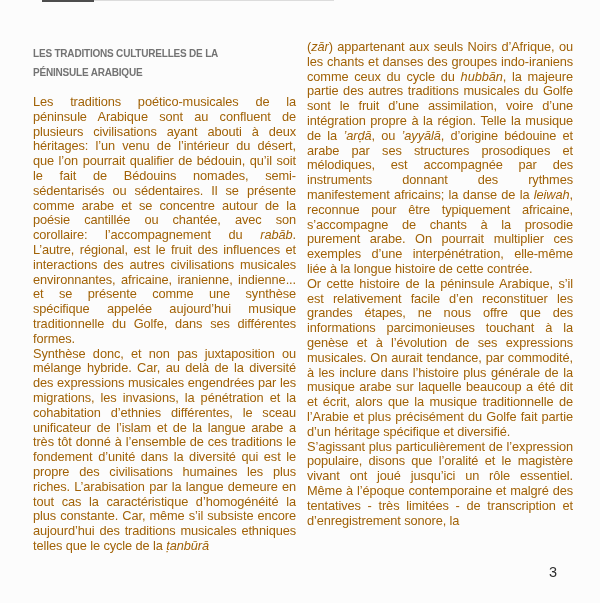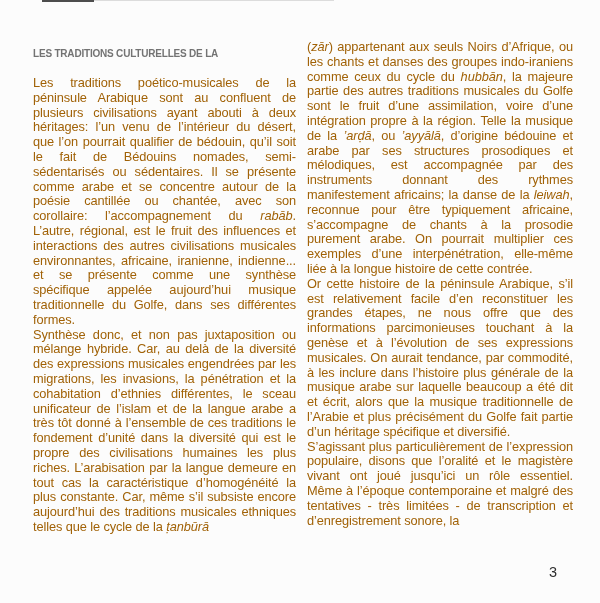--- a/index.html
+++ b/index.html
@@ -72,20 +72,21 @@
 <body>
 
 <div class="page">
 
   <div class="scan-dash"></div>
   <div class="scan-faint"></div>
 
   <div class="col col-left">
     <div class="title-block">
       <div class="title">LES TRADITIONS CULTURELLES DE LA</div>
+      <div class="title">PÉNINSULE ARABIQUE</div>
     </div>
     <div class="body-text">
         <p class="para"><span>Les traditions poético-musicales de la péninsule Arabique sont au confluent de plusieurs civilisations ayant abouti à deux héritages: l’un venu de l’intérieur du désert, que l’on pourrait qualifier de bédouin, qu’il soit le fait de Bédouins nomades, semi-sédentarisés ou sédentaires. Il se présente comme arabe et se concentre autour de la poésie cantillée ou chantée, avec son corollaire: l’accompagnement du </span><i>rabāb</i><span>. L’autre, régional, est le fruit des influences et interactions des autres civilisations musicales environnantes, africaine, iranienne, indienne... et se présente comme une synthèse spécifique appelée aujourd’hui musique traditionnelle du Golfe, dans ses différentes formes.</span></p>
         <p class="para"><span>Synthèse donc, et non pas juxtaposition ou mélange hybride. Car, au delà de la diversité des expressions musicales engendrées par les migrations, les invasions, la pénétration et la cohabitation d’ethnies différentes, le sceau unificateur de l’islam et de la langue arabe a très tôt donné à l’ensemble de ces traditions le fondement d’unité dans la diversité qui est le propre des civilisations humaines les plus riches. L’arabisation par la langue demeure en tout cas la caractéristique d’homogénéité la plus constante. Car, même s’il subsiste encore aujourd’hui des traditions musicales ethniques telles que le cycle de la </span><i>ṭanbūrā</i></p>
       </div>
   </div>
 
   <div class="col col-right">
     <div class="body-text">
         <p class="para"><span>(</span><i>zār</i><span>) appartenant aux seuls Noirs d’Afrique, ou les chants et danses des groupes indo-iraniens comme ceux du cycle du </span><i>hubbān</i><span>, la majeure partie des autres traditions musicales du Golfe sont le fruit d’une assimilation, voire d’une intégration propre à la région. Telle la musique de la </span><i>’arḍā</i><span>, ou </span><i>’ayyālā</i><span>, d’origine bédouine et arabe par ses structures prosodiques et mélodiques, est accompagnée par des instruments donnant des rythmes manifestement africains; la danse de la </span><i>leiwah</i><span>, reconnue pour être typiquement africaine, s’accompagne de chants à la prosodie purement arabe. On pourrait multiplier ces exemples d’une interpénétration, elle-même liée à la longue histoire de cette contrée.</span></p>

